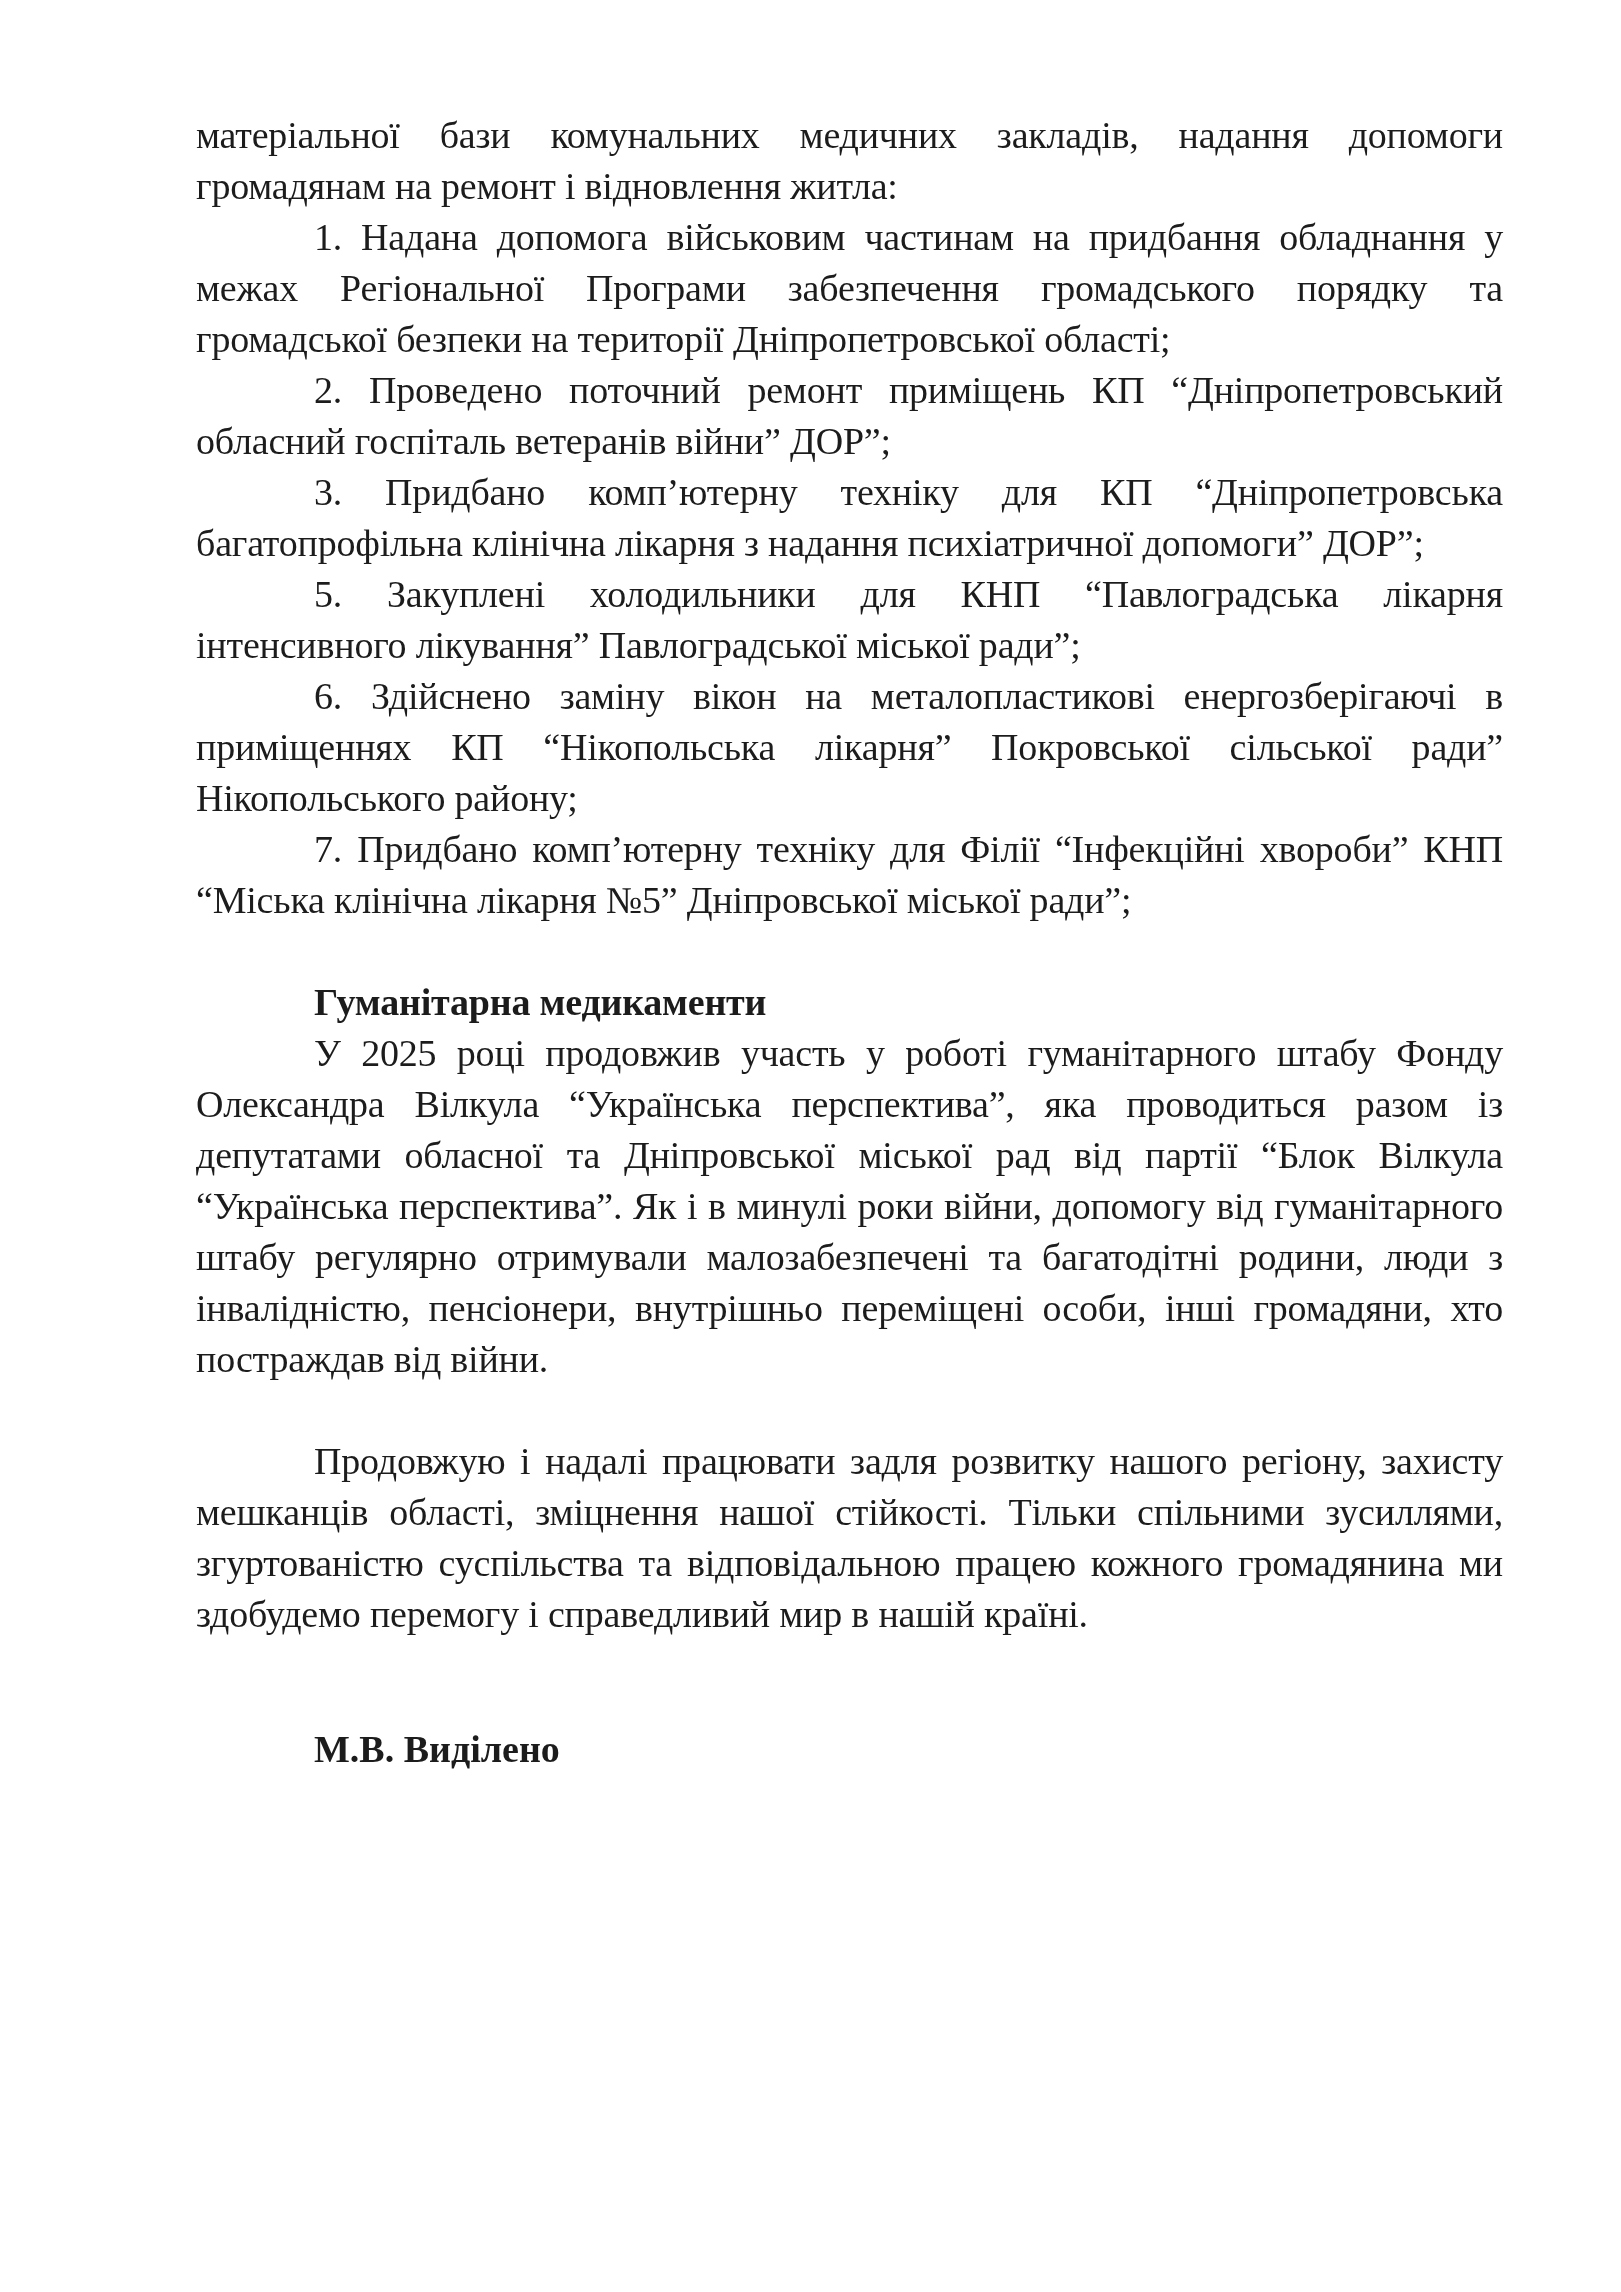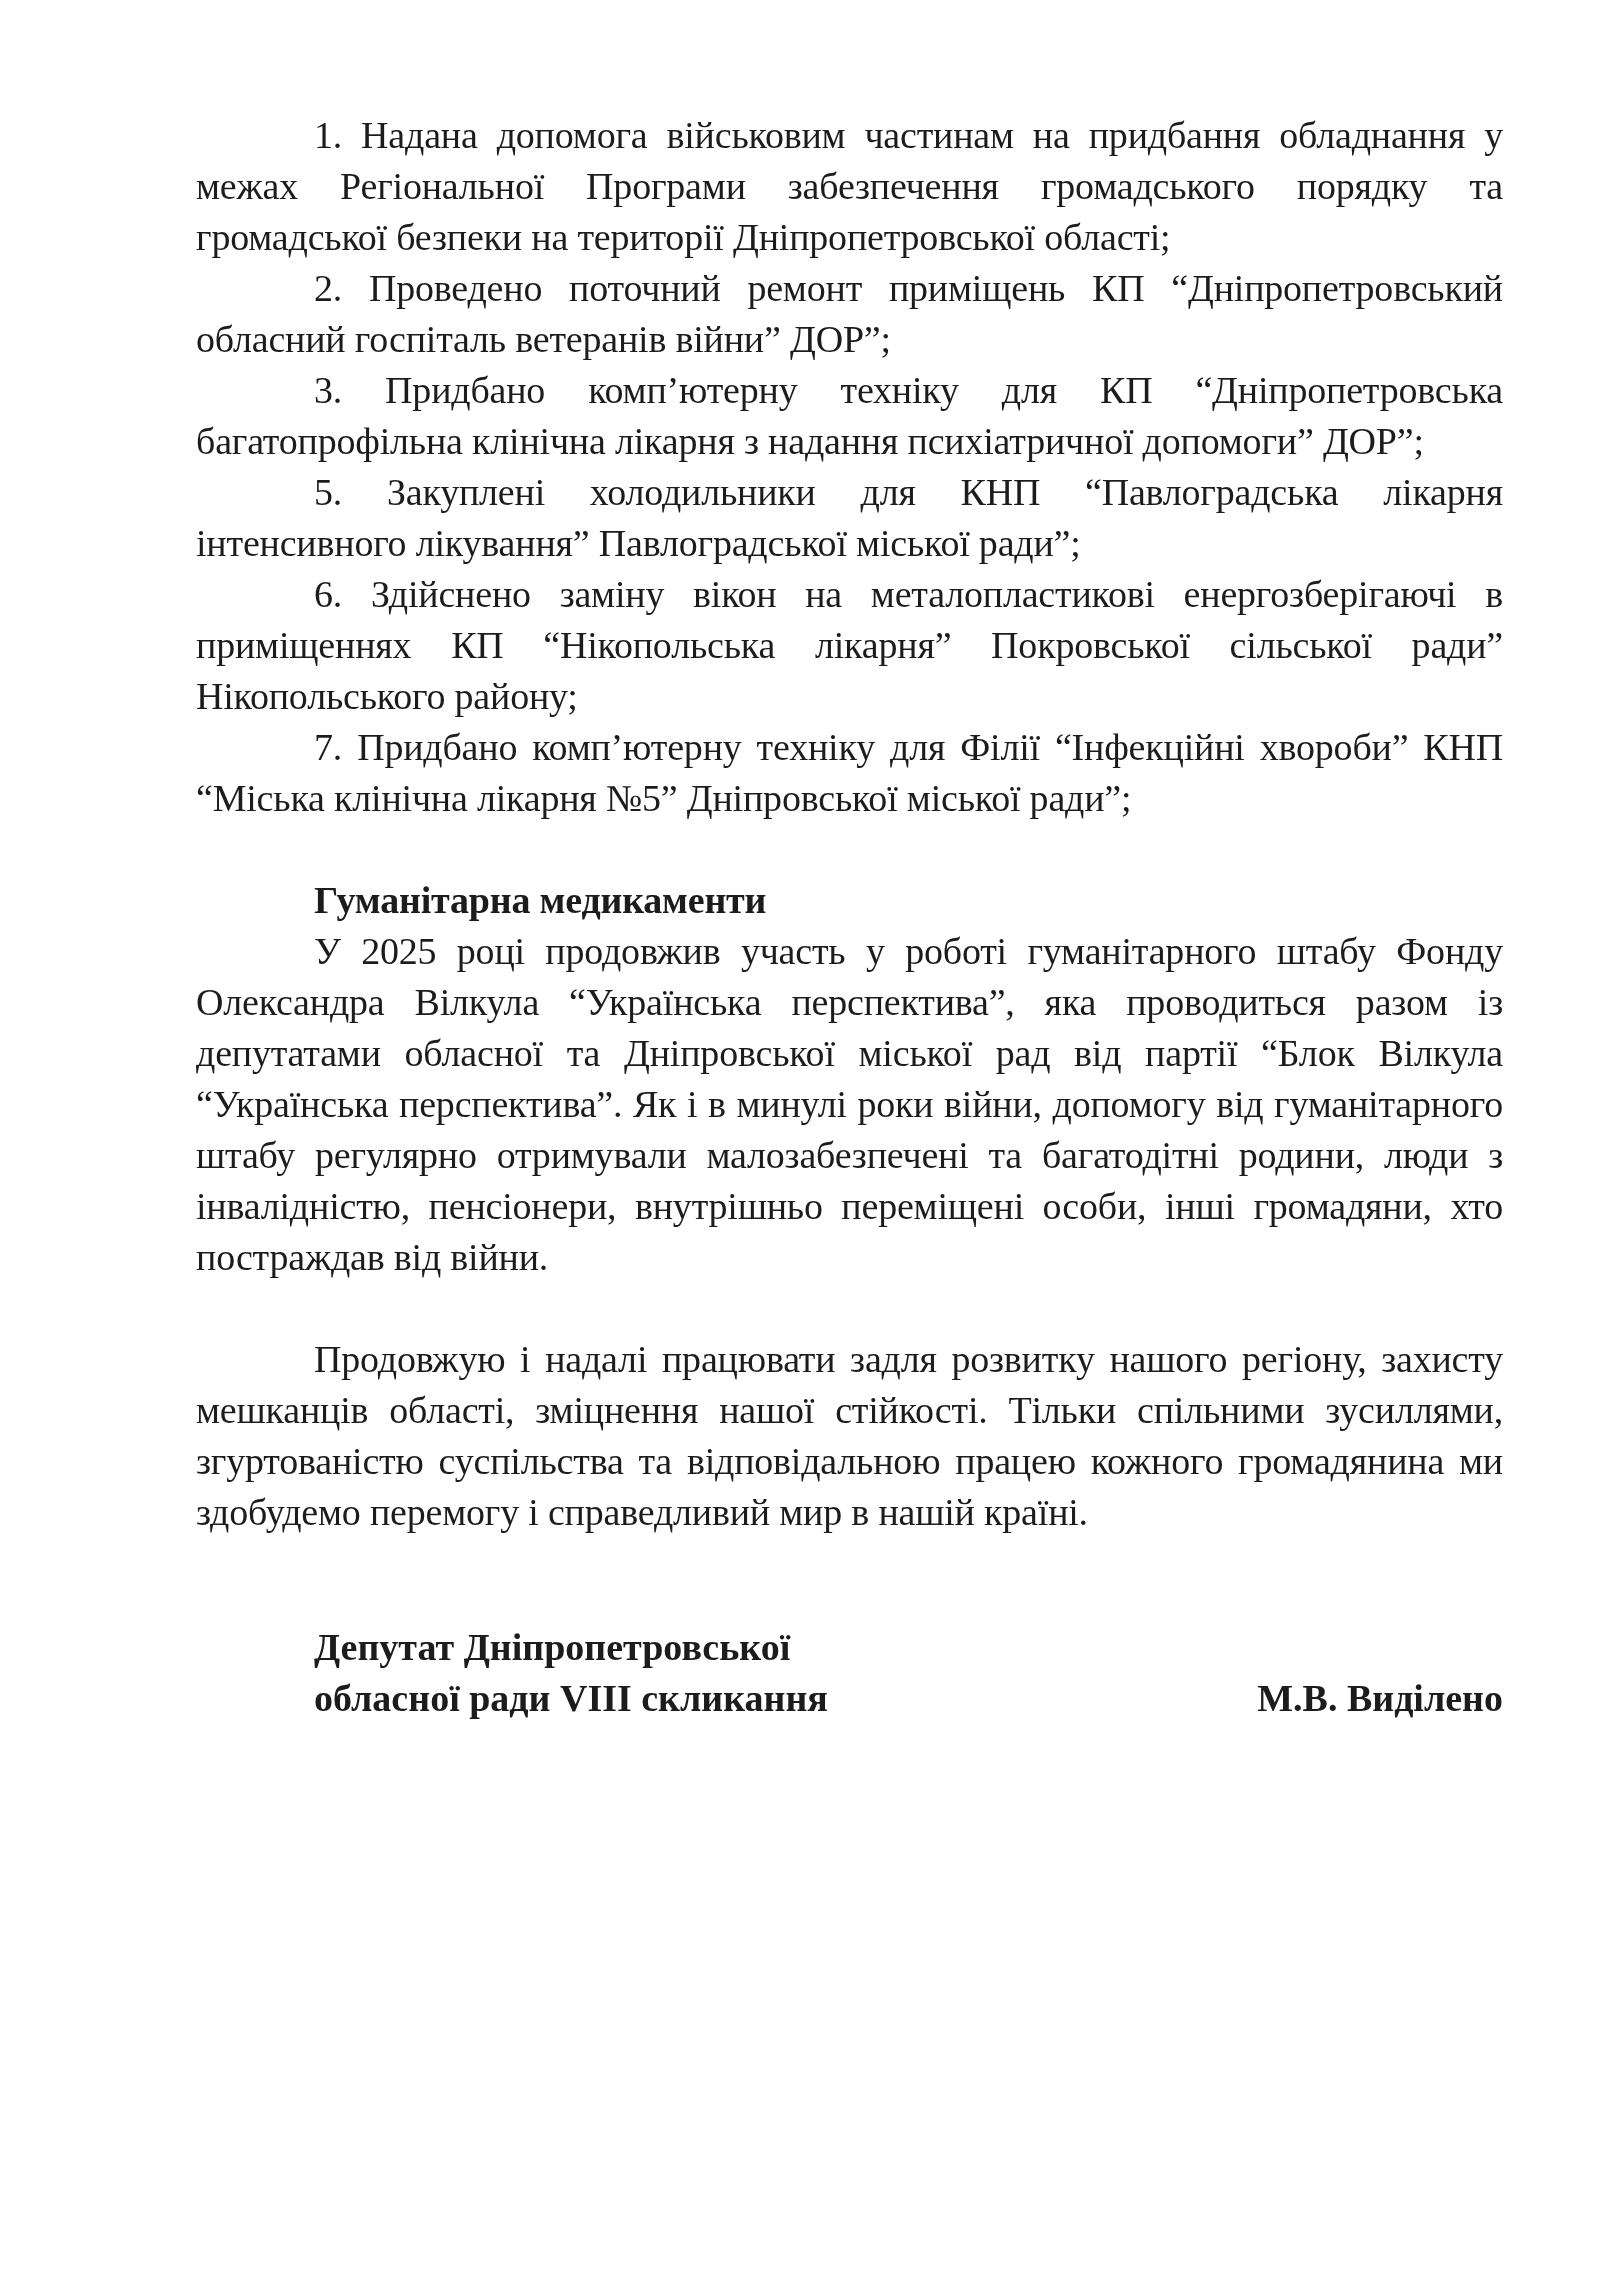--- a/index.html
+++ b/index.html
@@ -56,37 +56,34 @@
   .sig-name {
     white-space: nowrap;
   }
 </style>
 </head>
 <body>
 
 <div class="page">
   <div class="content">
 
+    <p>матеріальної бази комунальних медичних закладів, надання  допомоги громадянам на ремонт і відновлення житла:</p>
 
     <p class="indent">1. Надана допомога військовим частинам на придбання обладнання у межах Регіональної Програми забезпечення громадського порядку та громадської безпеки на території Дніпропетровської області;</p>
     <p class="indent">2. Проведено поточний ремонт приміщень КП “Дніпропетровський обласний госпіталь ветеранів війни” ДОР”;</p>
     <p class="indent">3. Придбано комп’ютерну техніку для КП “Дніпропетровська багатопрофільна клінічна лікарня з надання психіатричної допомоги” ДОР”;</p>
     <p class="indent">5. Закуплені  холодильники для КНП “Павлоградська лікарня інтенсивного лікування” Павлоградської міської ради”;</p>
     <p class="indent">6. Здійснено заміну вікон  на металопластикові енергозберігаючі в приміщеннях КП “Нікопольська лікарня” Покровської сільської ради” Нікопольського району;</p>
     <p class="indent">7. Придбано комп’ютерну техніку для Філії “Інфекційні хвороби” КНП “Міська клінічна лікарня №5” Дніпровської міської ради”;</p>
 
     <p class="indent heading">Гуманітарна медикаменти</p>
 
     <p class="indent">У 2025 році продовжив участь у роботі гуманітарного штабу Фонду Олександра Вілкула “Українська перспектива”, яка проводиться разом із депутатами  обласної та Дніпровської міської рад від партії “Блок Вілкула “Українська перспектива”.  Як і в минулі роки війни, допомогу від гуманітарного штабу регулярно отримували малозабезпечені та багатодітні родини, люди з інвалідністю, пенсіонери, внутрішньо переміщені особи, інші громадяни, хто постраждав від війни.</p>
 
     <p class="indent gap-above">Продовжую і надалі працювати задля розвитку нашого регіону, захисту мешканців області, зміцнення нашої стійкості. Тільки спільними зусиллями, згуртованістю суспільства та відповідальною працею кожного громадянина ми здобудемо перемогу і справедливий мир в нашій країні.</p>
 
     <div class="signature">
-      <div class="sig-title">
-        <div>Депутат Дніпропетровської</div>
-        <div>обласної ради VIII скликання</div>
-      </div>
       <div class="sig-name">М.В. Виділено</div>
     </div>
 
   </div>
 </div>
 
 
 </body></html>

